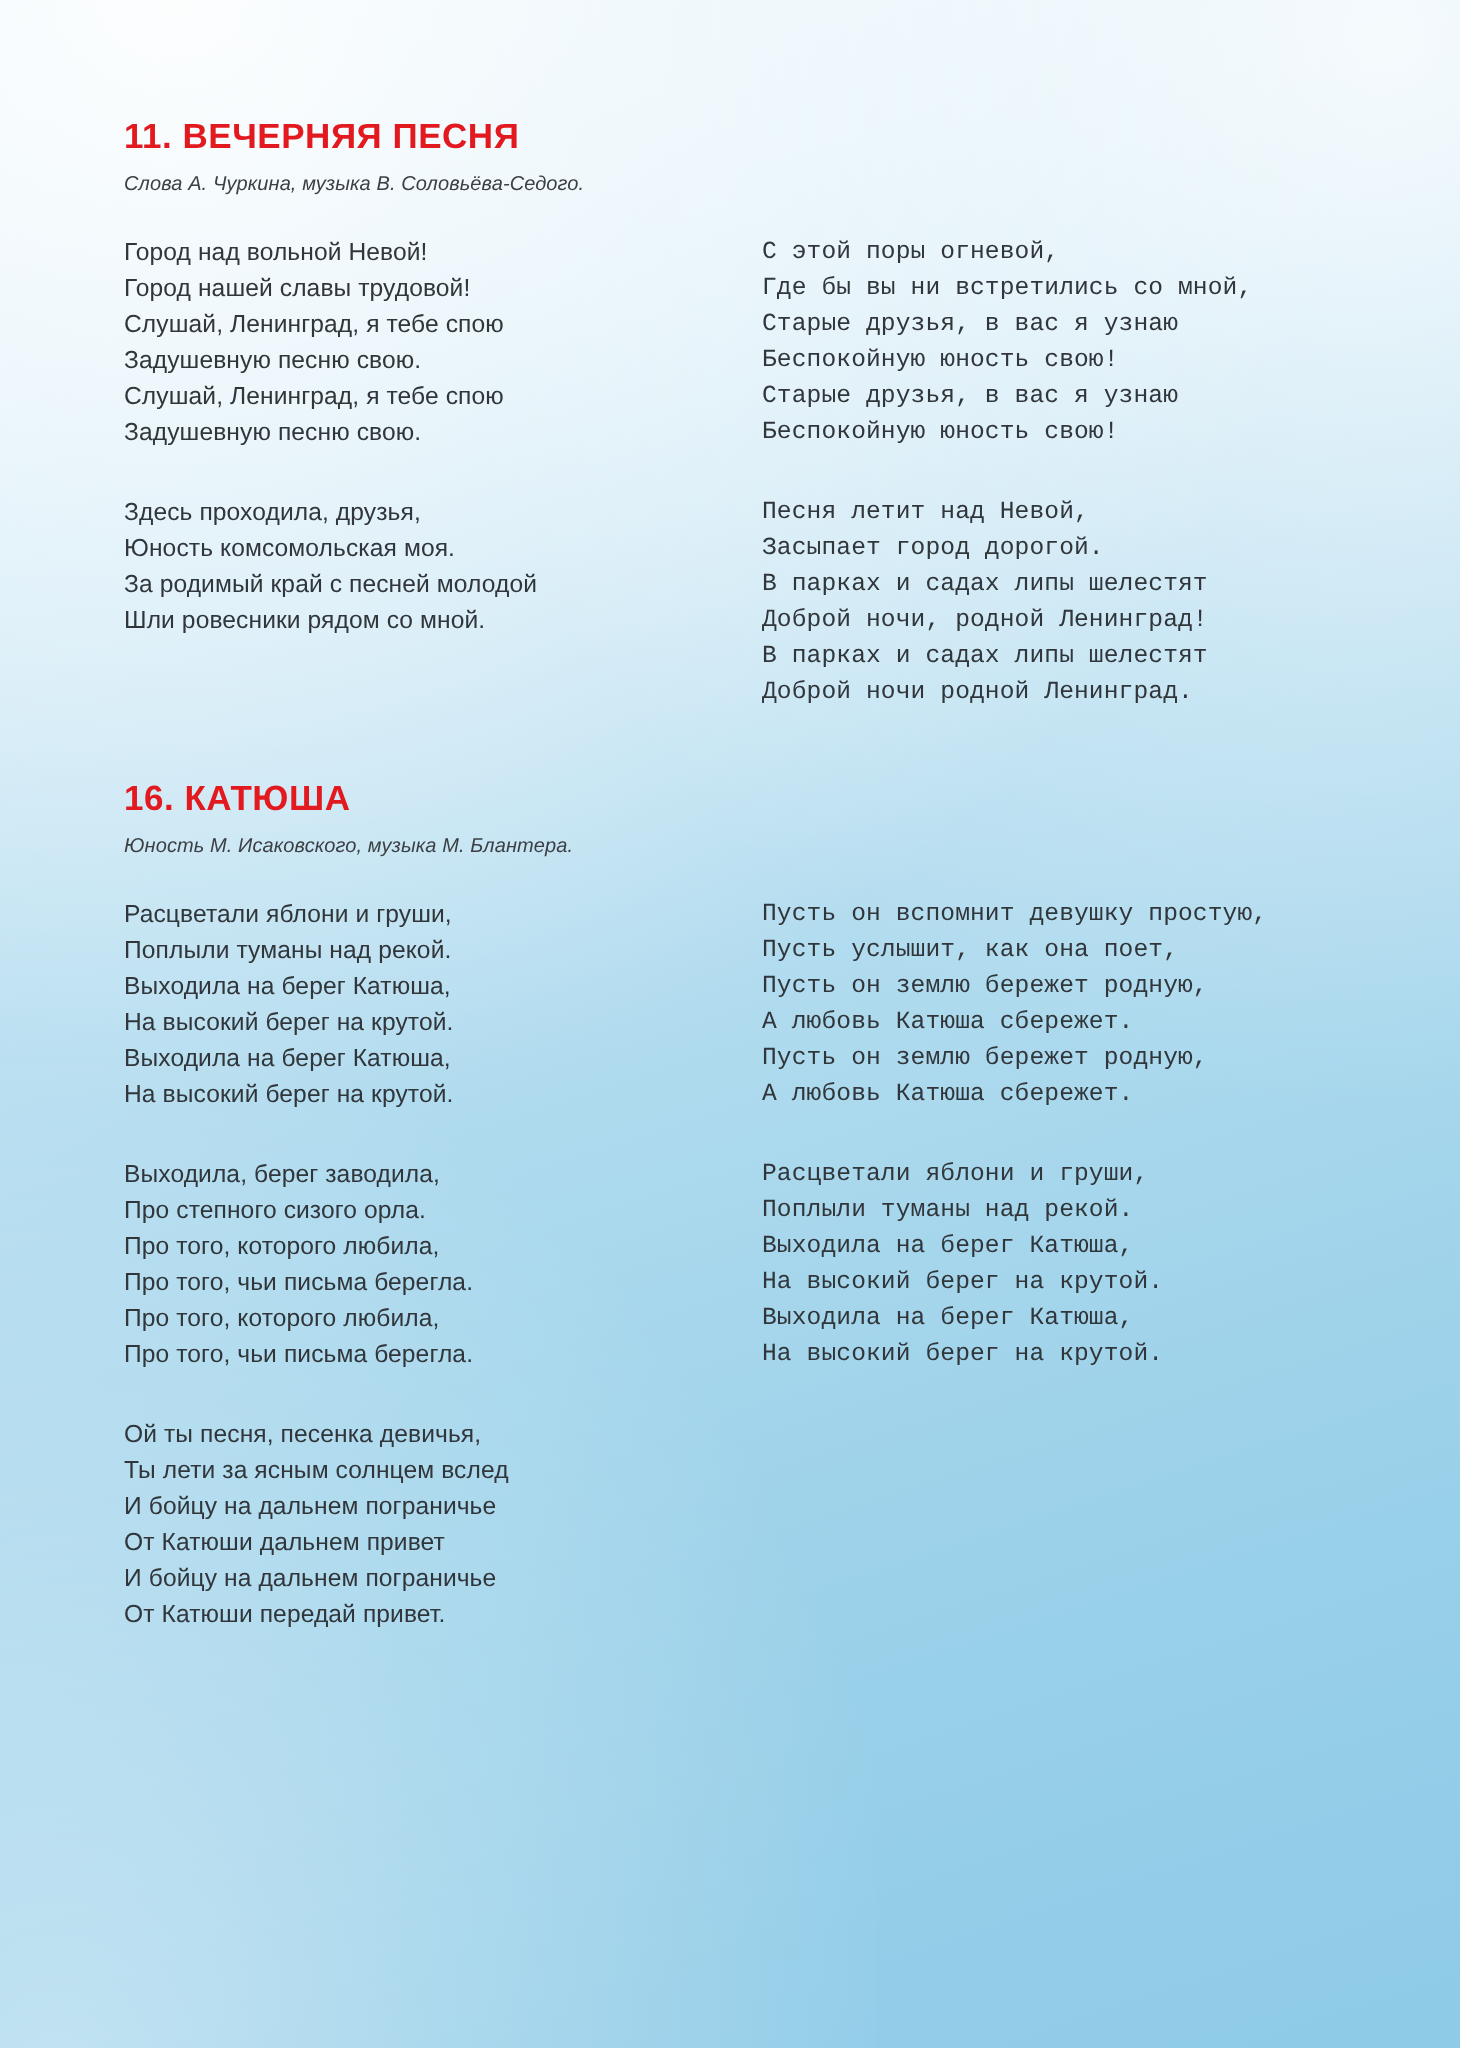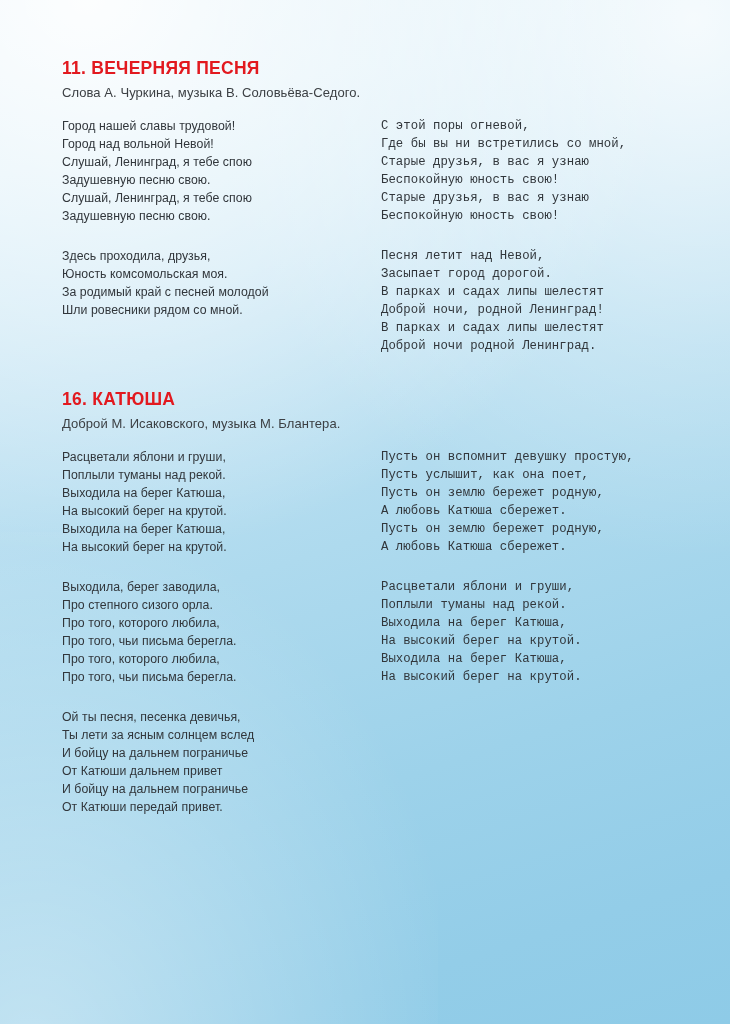--- a/index.html
+++ b/index.html
@@ -62,21 +62,22 @@
     font-weight: 700;
     letter-spacing: 0.015em;
     line-height: 21px;
     white-space: nowrap;
   }
 
   .song-credit {
     margin: 0;
     padding: 6px 0 0 62px;
     color: #3c4044;
-    font-size: 13px;
+    font-size: 10px;
+    font-style: italic;
     line-height: 15px;
     letter-spacing: 0.005em;
     white-space: nowrap;
   }
 
   .columns {
     position: relative;
     margin-top: 17px;
     height: 1px;
   }
@@ -111,22 +112,22 @@
 <div id="page">
   <div class="content">
 
     <section class="song" id="song-11">
       <h2 class="song-title">11. ВЕЧЕРНЯЯ ПЕСНЯ</h2>
       <p class="song-credit">Слова А. Чуркина, музыка В. Соловьёва-Седого.</p>
       <div class="columns">
 
         <div class="column left">
           <div class="stanza">
+            <p class="line">Город над вольной Невой!</p>
             <p class="line">Город нашей славы трудовой!</p>
-            <p class="line">Город над вольной Невой!</p>
             <p class="line">Слушай, Ленинград, я тебе спою</p>
             <p class="line">Задушевную песню свою.</p>
             <p class="line">Слушай, Ленинград, я тебе спою</p>
             <p class="line">Задушевную песню свою.</p>
           </div>
           <div class="stanza">
             <p class="line">Здесь проходила, друзья,</p>
             <p class="line">Юность комсомольская моя.</p>
             <p class="line">За родимый край с песней молодой</p>
             <p class="line">Шли ровесники рядом со мной.</p>
@@ -150,21 +151,21 @@
             <p class="line">В парках и садах липы шелестят</p>
             <p class="line">Доброй ночи родной Ленинград.</p>
           </div>
         </div>
 
       </div>
     </section>
 
     <section class="song" id="song-12">
       <h2 class="song-title">16. КАТЮША</h2>
-      <p class="song-credit">Доброй М. Исаковского, музыка М. Блантера.</p>
+      <p class="song-credit">Юность М. Исаковского, музыка М. Блантера.</p>
       <div class="columns">
 
         <div class="column left">
           <div class="stanza">
             <p class="line">Расцветали яблони и груши,</p>
             <p class="line">Поплыли туманы над рекой.</p>
             <p class="line">Выходила на берег Катюша,</p>
             <p class="line">На высокий берег на крутой.</p>
             <p class="line">Выходила на берег Катюша,</p>
             <p class="line">На высокий берег на крутой.</p>

